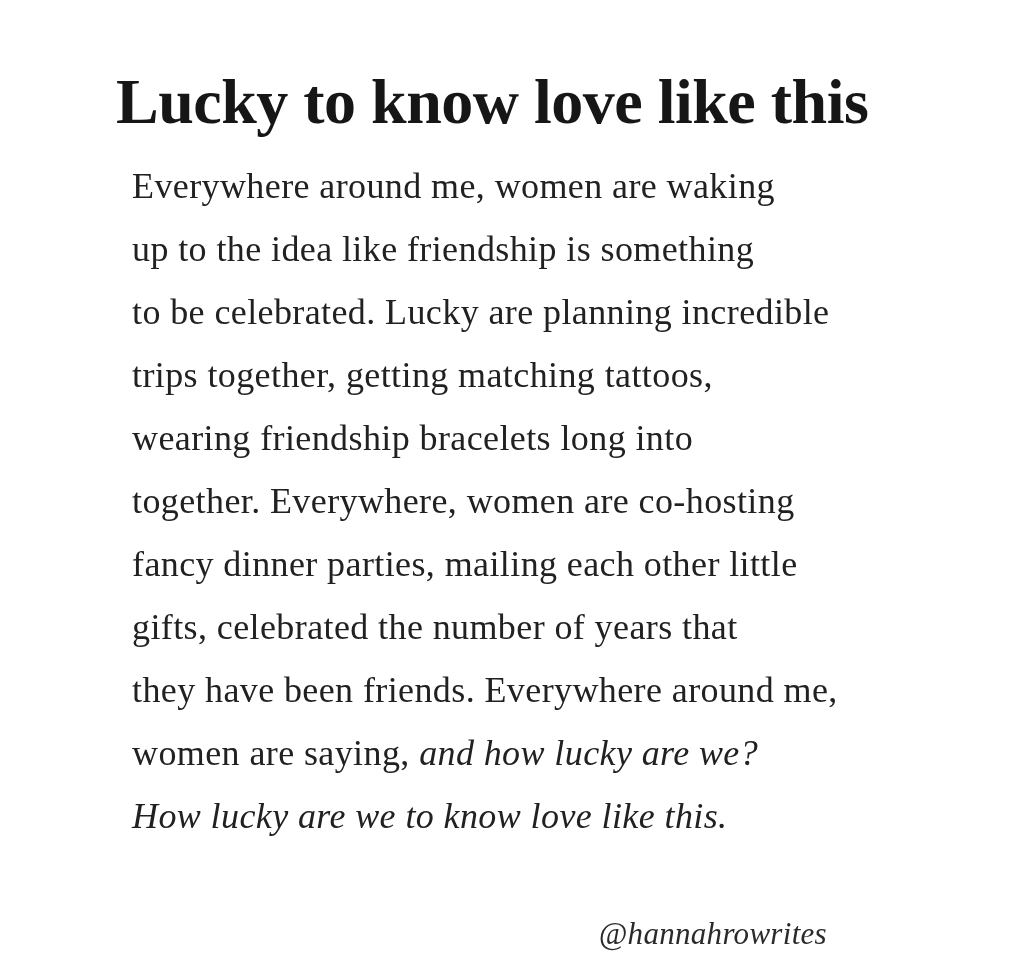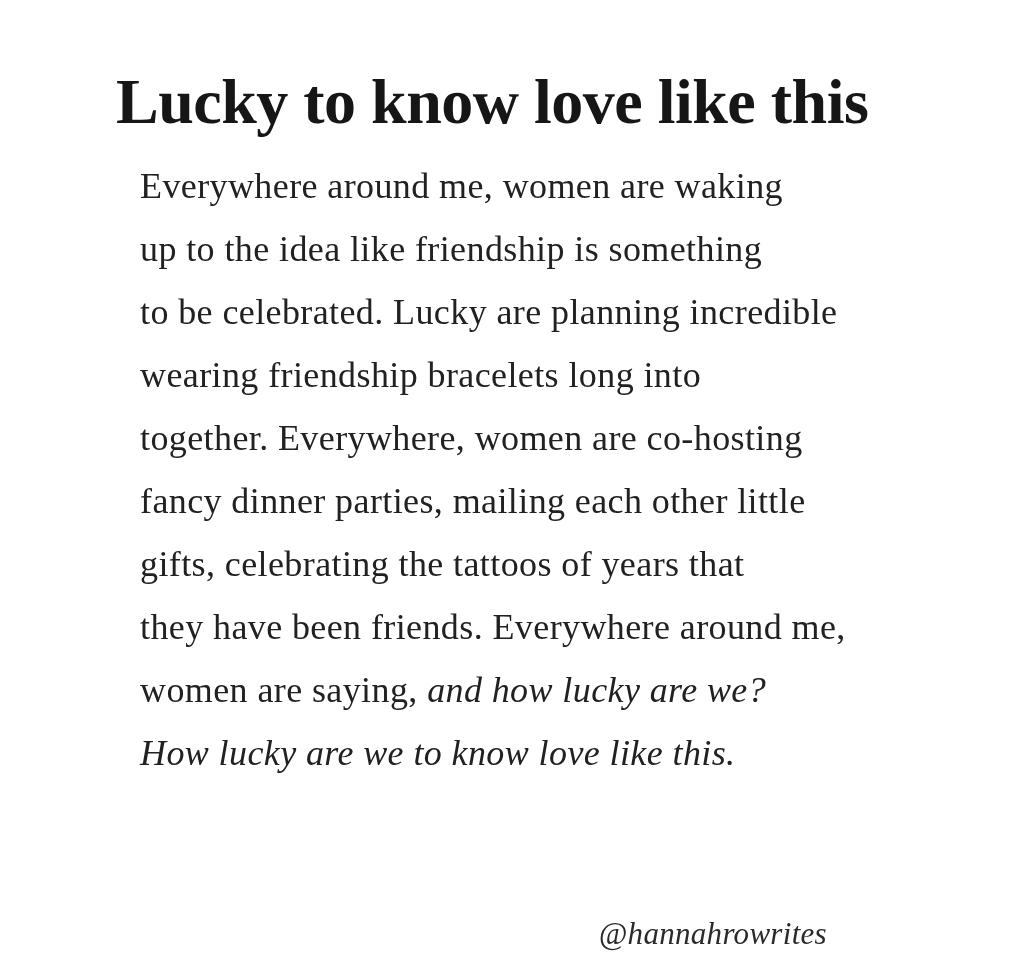--- a/index.html
+++ b/index.html
@@ -25,21 +25,21 @@
     left: 116px;
     top: 22px;
     font-size: 64px;
     font-weight: 700;
     letter-spacing: -0.5px;
     color: #161616;
     white-space: nowrap;
   }
   .body-text {
     position: absolute;
-    left: 140px;
+    left: 132px;
     top: 155px;
     font-size: 36px;
     line-height: 63px;
     letter-spacing: 0.4px;
     color: #212121;
   }
   .line {
     white-space: nowrap;
   }
   .line .em {
@@ -60,24 +60,25 @@
 <body>
 
 <div class="quote-card">
 
   <h1 class="title">Lucky to know love like this</h1>
 
   <div class="body-text">
     <div class="line"><span>Everywhere around me, women are waking</span><span class="em"></span></div>
     <div class="line"><span>up to the idea like friendship is something</span><span class="em"></span></div>
     <div class="line"><span>to be celebrated. Lucky are planning incredible</span><span class="em"></span></div>
+    <div class="line"><span>trips together, getting matching tattoos,</span><span class="em"></span></div>
     <div class="line"><span>wearing friendship bracelets long into</span><span class="em"></span></div>
     <div class="line"><span>together. Everywhere, women are co-hosting</span><span class="em"></span></div>
     <div class="line"><span>fancy dinner parties, mailing each other little</span><span class="em"></span></div>
-    <div class="line"><span>gifts, celebrating the tattoos of years that</span><span class="em"></span></div>
+    <div class="line"><span>gifts, celebrated the number of years that</span><span class="em"></span></div>
     <div class="line"><span>they have been friends. Everywhere around me,</span><span class="em"></span></div>
     <div class="line"><span>women are saying, </span><span class="em">and how lucky are we?</span></div>
     <div class="line"><span></span><span class="em">How lucky are we to know love like this.</span></div>
   </div>
 
   <div class="attribution">@hannahrowrites</div>
 
 </div>
 
 </body></html>

